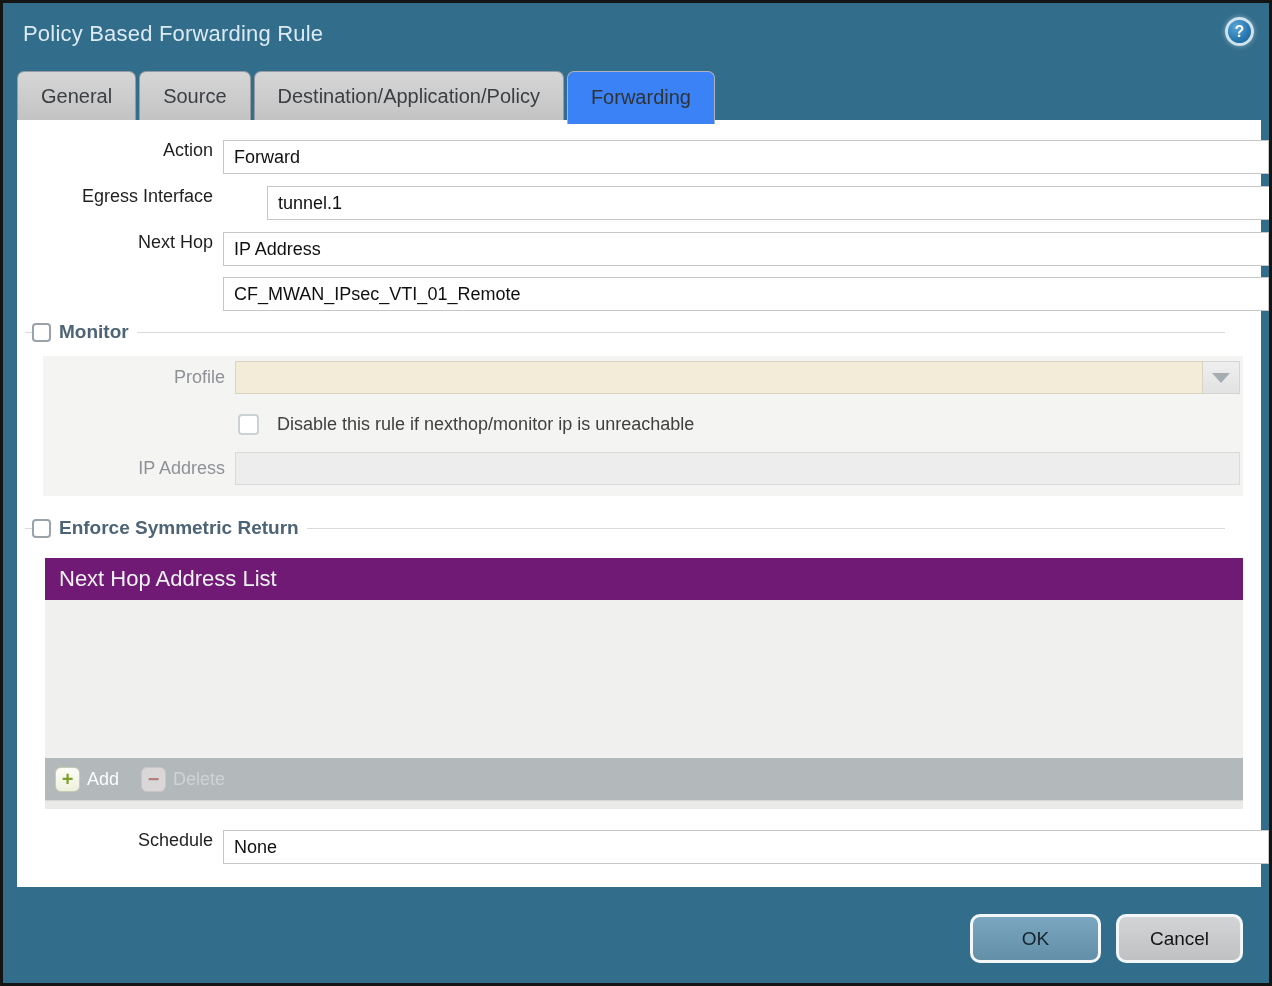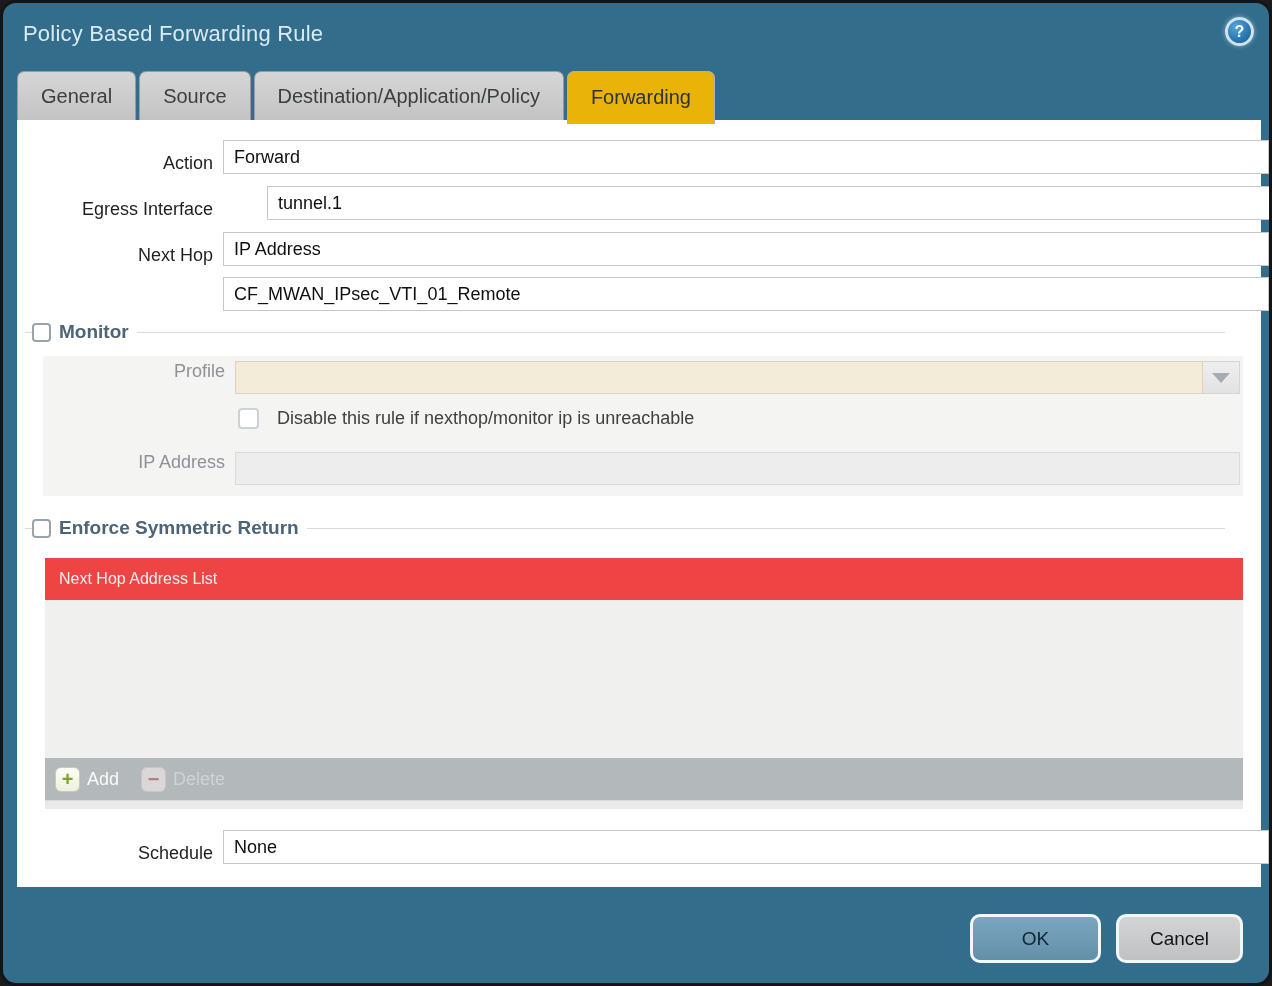--- a/index.html
+++ b/index.html
@@ -1,18 +1,18 @@
 <!DOCTYPE html>
 <html><head>
 <meta charset="utf-8">
 <style>
   html,body{margin:0;padding:0;background:#1b1b1b;font-family:"Liberation Sans",sans-serif;}
   .window{
     position:relative;width:1272px;height:986px;box-sizing:border-box;
-    background:#326d8c;border:3px solid #141414;border-radius:16px;overflow:hidden;
+    background:#326d8c;border:3px solid #141414;border-radius:2px;overflow:hidden;
   }
   
   .title{
     position:absolute;left:20px;top:18px;font-size:22px;letter-spacing:.2px;
     color:#dcebf3;font-weight:400;
   }
   .help{
     position:absolute;right:15px;top:14px;width:23px;height:23px;border-radius:50%;
     background:radial-gradient(circle at 35% 30%, #5aa6d6 0%, #2b7ab3 55%, #1f5f90 100%);
     border:3px solid #cfe3ef;box-shadow:0 0 5px rgba(255,255,255,.45);
@@ -20,26 +20,26 @@
   }
   
   .tabs{position:absolute;left:14px;top:68px;height:50px;display:flex;gap:3px;align-items:flex-start;z-index:2;}
   .tab{
     height:49px;line-height:49px;padding:0 23px;font-size:20px;color:#3a3f42;
     background:linear-gradient(#d6d6d6,#c3c3c3);
     border:1px solid #929ca2;border-bottom:none;border-radius:7px 7px 0 0;
     box-sizing:border-box;cursor:pointer;white-space:nowrap;
   }
   .tab.active{
-    height:53px;line-height:50px;background:#eab308;border-color:#a9b3b9;color:#2e3336;
+    height:53px;line-height:50px;background:#3b82f6;border-color:#a9b3b9;color:#2e3336;
     position:relative;z-index:3;
   }
   
   .content{position:absolute;left:14px;top:117px;width:1244px;height:767px;background:#ffffff;z-index:1;}
-  .row{position:absolute;left:0;display:flex;align-items:flex-end;height:34px;}
+  .row{position:absolute;left:0;display:flex;align-items:flex-start;height:34px;}
   .lbl{width:196px;text-align:right;padding-right:10px;font-size:18px;color:#1f1f1f;white-space:nowrap;}
   .fieldwrap{position:absolute;left:206px;width:1083px;height:34px;display:flex;}
   .input{
     flex:1;box-sizing:border-box;border:1px solid #c6c6c6;background:#fff;
     font-size:18px;color:#101010;padding:0 10px;line-height:32px;white-space:nowrap;overflow:hidden;
   }
   .ddbtn{
     width:37px;box-sizing:border-box;border:1px solid #c6c6c6;border-left:none;
     background:linear-gradient(#f4f4f4,#dadada);display:flex;align-items:center;justify-content:center;cursor:pointer;
   }
@@ -51,31 +51,31 @@
   .legend-line{height:0;border-top:1px solid #dadada;}
   .legend-line.pre{width:7px;}
   .legend-line.post{flex:1;}
   .cb{
     width:19px;height:19px;box-sizing:border-box;border:2px solid #9aa3a9;border-radius:4px;
     background:#fff;margin:0 8px 0 0;cursor:pointer;flex:none;
   }
   .legend-label{font-size:19px;font-weight:bold;color:#4d6476;margin-right:8px;white-space:nowrap;}
   
   .panel{position:absolute;left:26px;top:236px;width:1200px;height:140px;background:#f4f4f2;}
-  .p-row{position:absolute;display:flex;height:33px;}
+  .p-row{position:absolute;display:flex;align-items:center;height:33px;}
   .p-lbl{width:182px;text-align:right;padding-right:10px;font-size:18px;color:#8e9296;white-space:nowrap;}
   .p-fieldwrap{position:absolute;left:192px;width:1005px;height:33px;display:flex;}
   .input.cream{background:#f2ecd8;border-color:#d9d3bf;}
   .input.gray{background:#ededed;border-color:#dadada;}
   .cb.dis{width:21px;height:21px;border-color:#ccd1d4;border-radius:4px;}
   .dis-text{font-size:18px;color:#404040;margin-left:10px;white-space:nowrap;}
   
   .nh-table{position:absolute;left:28px;top:438px;width:1198px;}
-  .nh-header{height:42px;background:#ef4444;display:flex;align-items:center;padding-left:14px;box-sizing:border-box;
-    font-size:16px;color:#eff1f2;}
+  .nh-header{height:42px;background:#701a75;display:flex;align-items:center;padding-left:14px;box-sizing:border-box;
+    font-size:22px;color:#eff1f2;}
   .nh-body{height:158px;background:#f0f0ee;}
   .nh-footer{height:42px;background:#b3b8bb;display:flex;align-items:center;padding-left:10px;gap:22px;}
   .nh-strip{height:8px;background:#eaeae8;border-top:1px solid #d8d8d6;}
   .tool{display:flex;align-items:center;gap:7px;cursor:pointer;}
   .tool-icon{
     width:25px;height:25px;border-radius:6px;box-sizing:border-box;display:flex;align-items:center;justify-content:center;
     font-weight:900;font-size:20px;line-height:1;
   }
   .tool-icon.add{background:linear-gradient(#fdfdf7,#eef0de);border:1px solid #c9ccb4;color:#7fa02e;}
   .tool-icon.del{background:#e6e2e2;border:1px solid #d3c9c9;color:#b56a6a;opacity:.75;}

